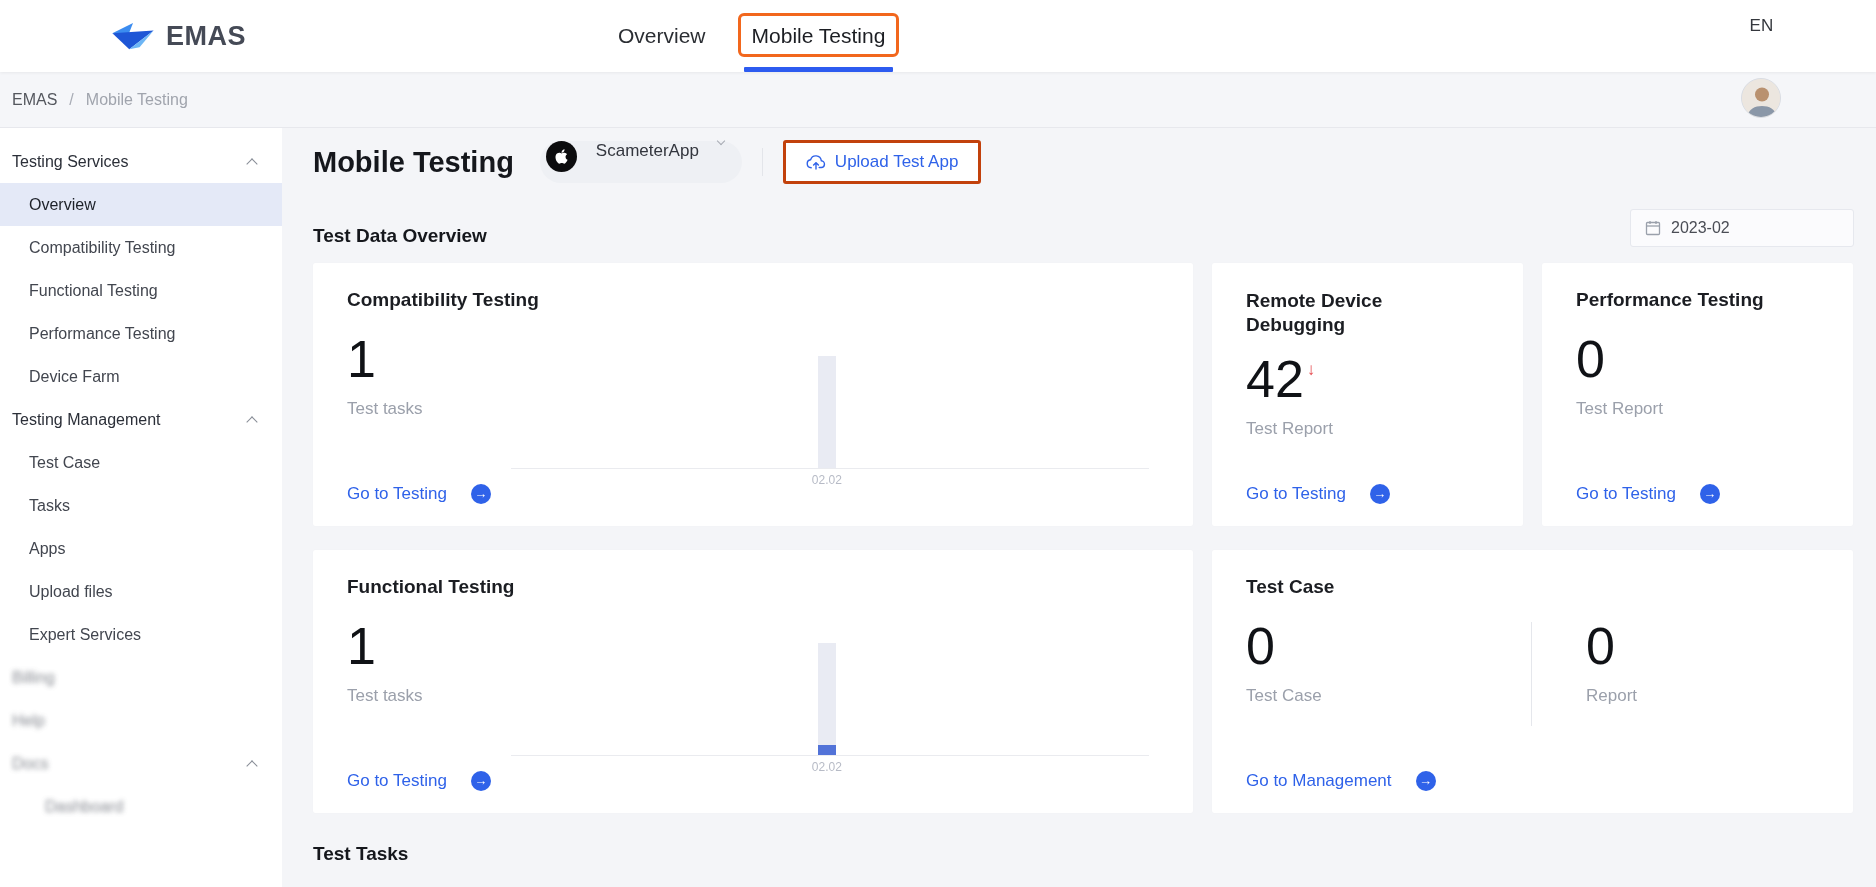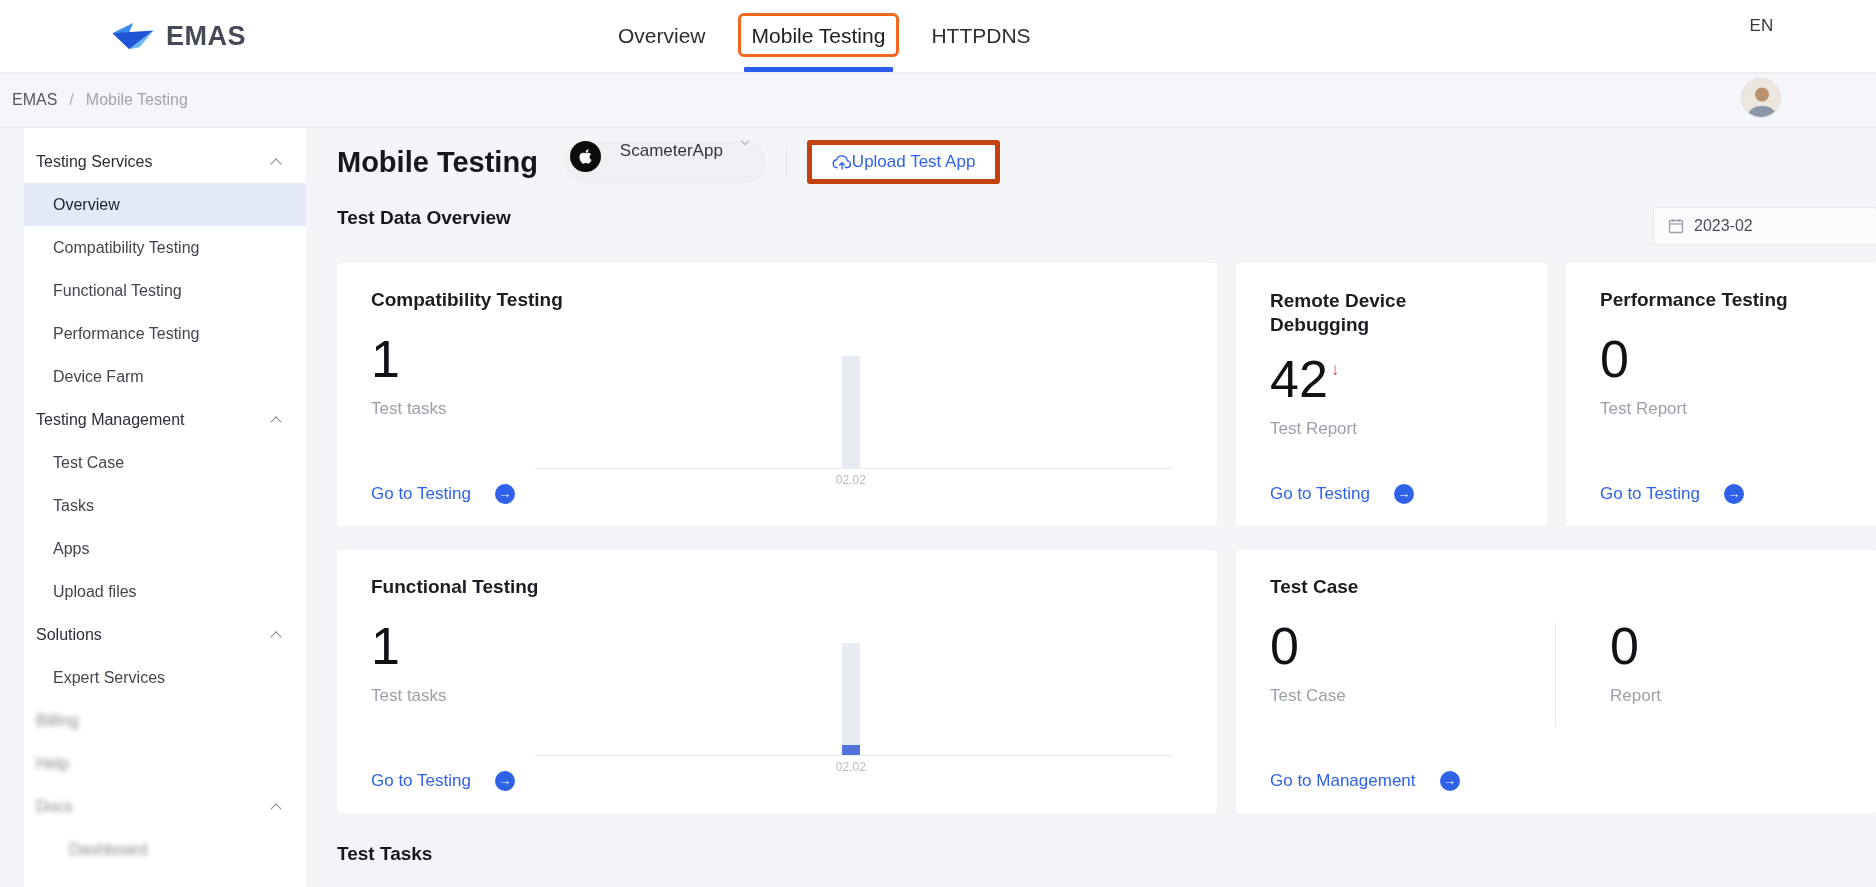--- a/index.html
+++ b/index.html
@@ -46,21 +46,21 @@
   
   .breadcrumb {
     height:56px; display:flex; align-items:center; gap:12px;
     padding-left:12px; font-size:16px;
     background:#f5f6f9; border-bottom:1px solid #e7e8ed;
   }
   .bc-root { color:#54575e; cursor:pointer; }
   .bc-sep  { color:#a9adb6; }
   .bc-cur  { color:#a0a4ad; }
   
-  .body { display:flex; height:759px;padding-left:24px; }
+  .body { display:flex; height:759px; }
   .sidebar { width:282px; background:#fff; padding-top:12px; flex:0 0 auto; }
   .side-group-header {
     height:43px; display:flex; align-items:center; justify-content:space-between;
     padding:0 26px 0 12px; font-size:16px; color:#2b2f38; cursor:pointer;
   }
   .side-item {
     height:43px; display:flex; align-items:center;
     padding-left:29px; font-size:16px; color:#42464f; cursor:pointer;
   }
   .side-item.active { background:#e4e9f7; color:#1d2129; }
@@ -84,28 +84,28 @@
     display:flex; align-items:center; justify-content:center;
   }
   .app-name { font-size:17px; color:#33363e; }
   .caret {
     display:inline-block; width:6px; height:6px;
     border-right:1.5px solid #a7abb3; border-bottom:1.5px solid #a7abb3;
     transform:rotate(45deg); margin-top:-3px;
   }
   .vdiv { width:1px; height:28px; background:#e3e5ea; margin:0 20px; }
   .upload-btn {
-    height:44px; padding:0 20px; background:#fff; border:5px solid #c2410c;
-    border-radius:3px; display:flex; align-items:center; 
+    height:44px; padding:0 20px; background:#fff; border:3px solid #c2410c;
+    border-radius:3px; display:flex; align-items:center; gap:9px;
     font-size:17px; color:#2f62e9; cursor:pointer;
     font-family:"Liberation Sans",sans-serif;
   }
   .section-row {
     margin-top:22px; height:40px;
-    display:flex; align-items:flex-start; justify-content:space-between;
+    display:flex; align-items:flex-end; justify-content:space-between;
   }
   h2.section-title { font-size:19px; font-weight:700; color:#15171c; }
   .date-picker {
     width:224px; height:38px; background:#fbfbfd; border:1px solid #e6e8ee;
     border-radius:3px; display:flex; align-items:center; gap:10px;
     padding:0 14px; font-size:16px; color:#4a4d55; cursor:pointer;
   }
   
   .cards {
     margin-top:16px; display:grid;
@@ -161,21 +161,20 @@
     <span class="logo-text">EMAS</span>
   </div>
 
   <nav class="top-tabs">
     <a class="top-tab">Overview</a>
     <a class="top-tab active">
       <span>Mobile Testing</span>
       <span class="annotation-box"></span>
       <span class="active-underline"></span>
     </a>
-    <a class="top-tab">HTTPDNS</a>
   </nav>
 
   <div class="header-right">
     <a class="header-link">Tickets</a>
     <a class="header-link">EN</a>
     <div class="avatar">
       <svg width="40" height="40" viewBox="0 0 40 40">
         <circle cx="20" cy="20" r="20" fill="#ece6df"></circle>
         <circle cx="20" cy="15.5" r="7" fill="#b9916f"></circle>
         <path d="M5 38c1.5-8 8-11 15-11s13.5 3 15 11z" fill="#8a97a8"></path>
@@ -223,24 +222,20 @@
     <div class="side-item">
       <span>Tasks</span>
     </div>
     <div class="side-item">
       <span>Apps</span>
     </div>
     <div class="side-item">
       <span>Upload files</span>
     </div>
 
-    <div class="side-group-header">
-      <span>Solutions</span>
-      <span class="chev"></span>
-    </div>
     <div class="side-item">
       <span>Expert Services</span>
     </div>
 
     <div class="side-group-header">
       <span class="blurred-label">Billing</span>
     </div>
     <div class="side-group-header">
       <span class="blurred-label">Help</span>
     </div>

